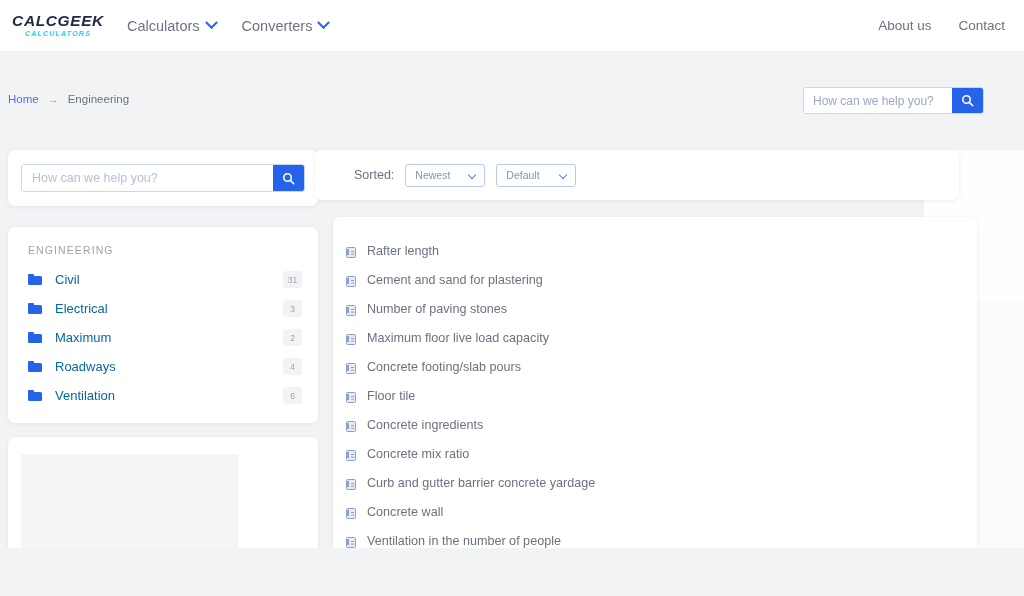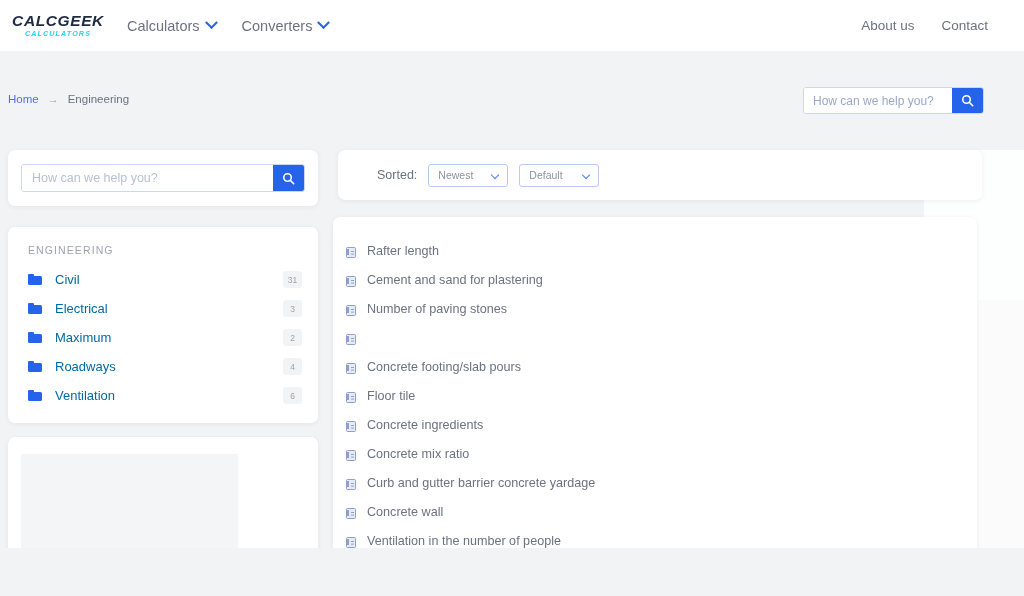--- a/index.html
+++ b/index.html
@@ -62,21 +62,21 @@
     display: flex; align-items: center; gap: 7px;
     font-size: 14.5px; color: #6b7280; cursor: pointer;
   }
   .chev {
     display: inline-block;
     width: 9px; height: 9px;
     border-right: 2px solid #2563eb;
     border-bottom: 2px solid #2563eb;
     transform: rotate(45deg) translate(-2px,-2px);
   }
-  .nav-right { margin-left: auto; margin-right: 36px; display: flex; gap: 27px; }
+  .nav-right { margin-left: auto; margin-right: 19px; display: flex; gap: 27px; }
   .nav-right .link { font-size: 13.5px; color: #6b7280; cursor: pointer; }
 
   
   .breadcrumb {
     position: absolute; left: 8px; top: 93px;
     display: flex; align-items: center; gap: 9px;
     font-size: 11.5px; z-index: 4;
   }
   .crumb-home { color: #4f6ef2; cursor: pointer; }
   .crumb-arrow { color: #9ca3af; font-size: 11px; }
@@ -162,21 +162,21 @@
 
   
   .side-ad-card { left: 8px; top: 437px; width: 310px; height: 175px; }
   .ad-box {
     position: absolute; left: 13px; top: 17px;
     width: 217px; height: 160px;
     background: #f4f5f6;
   }
 
   
-  .sorted-card { left: 338px; top: 150px; width: 644px; height: 50px; padding-left: 24px; }
+  .sorted-card { left: 315px; top: 150px; width: 644px; height: 50px; padding-left: 24px; }
   .sorted-inner {
     display: flex; align-items: center; height: 100%;
     padding-left: 15px; gap: 11px;
   }
   .sorted-label { font-size: 12.5px; color: #6b7280; }
   .sel {
     position: relative;
     width: 80px; height: 23px;
     border: 1px solid #b9cbf5; border-radius: 3px;
     display: flex; align-items: center;
@@ -367,20 +367,21 @@
       <div class="list-row">
         <span class="doc-ico"></span>
         <span class="list-label">Cement and sand for plastering</span>
       </div>
       <div class="list-row">
         <span class="doc-ico"></span>
         <span class="list-label">Number of paving stones</span>
       </div>
       <div class="list-row">
         <span class="doc-ico"></span>
+        <span class="list-label">Maximum floor live load capacity</span>
       </div>
       <div class="list-row">
         <span class="doc-ico"></span>
         <span class="list-label">Concrete footing/slab pours</span>
       </div>
       <div class="list-row">
         <span class="doc-ico"></span>
         <span class="list-label">Floor tile</span>
       </div>
       <div class="list-row">

